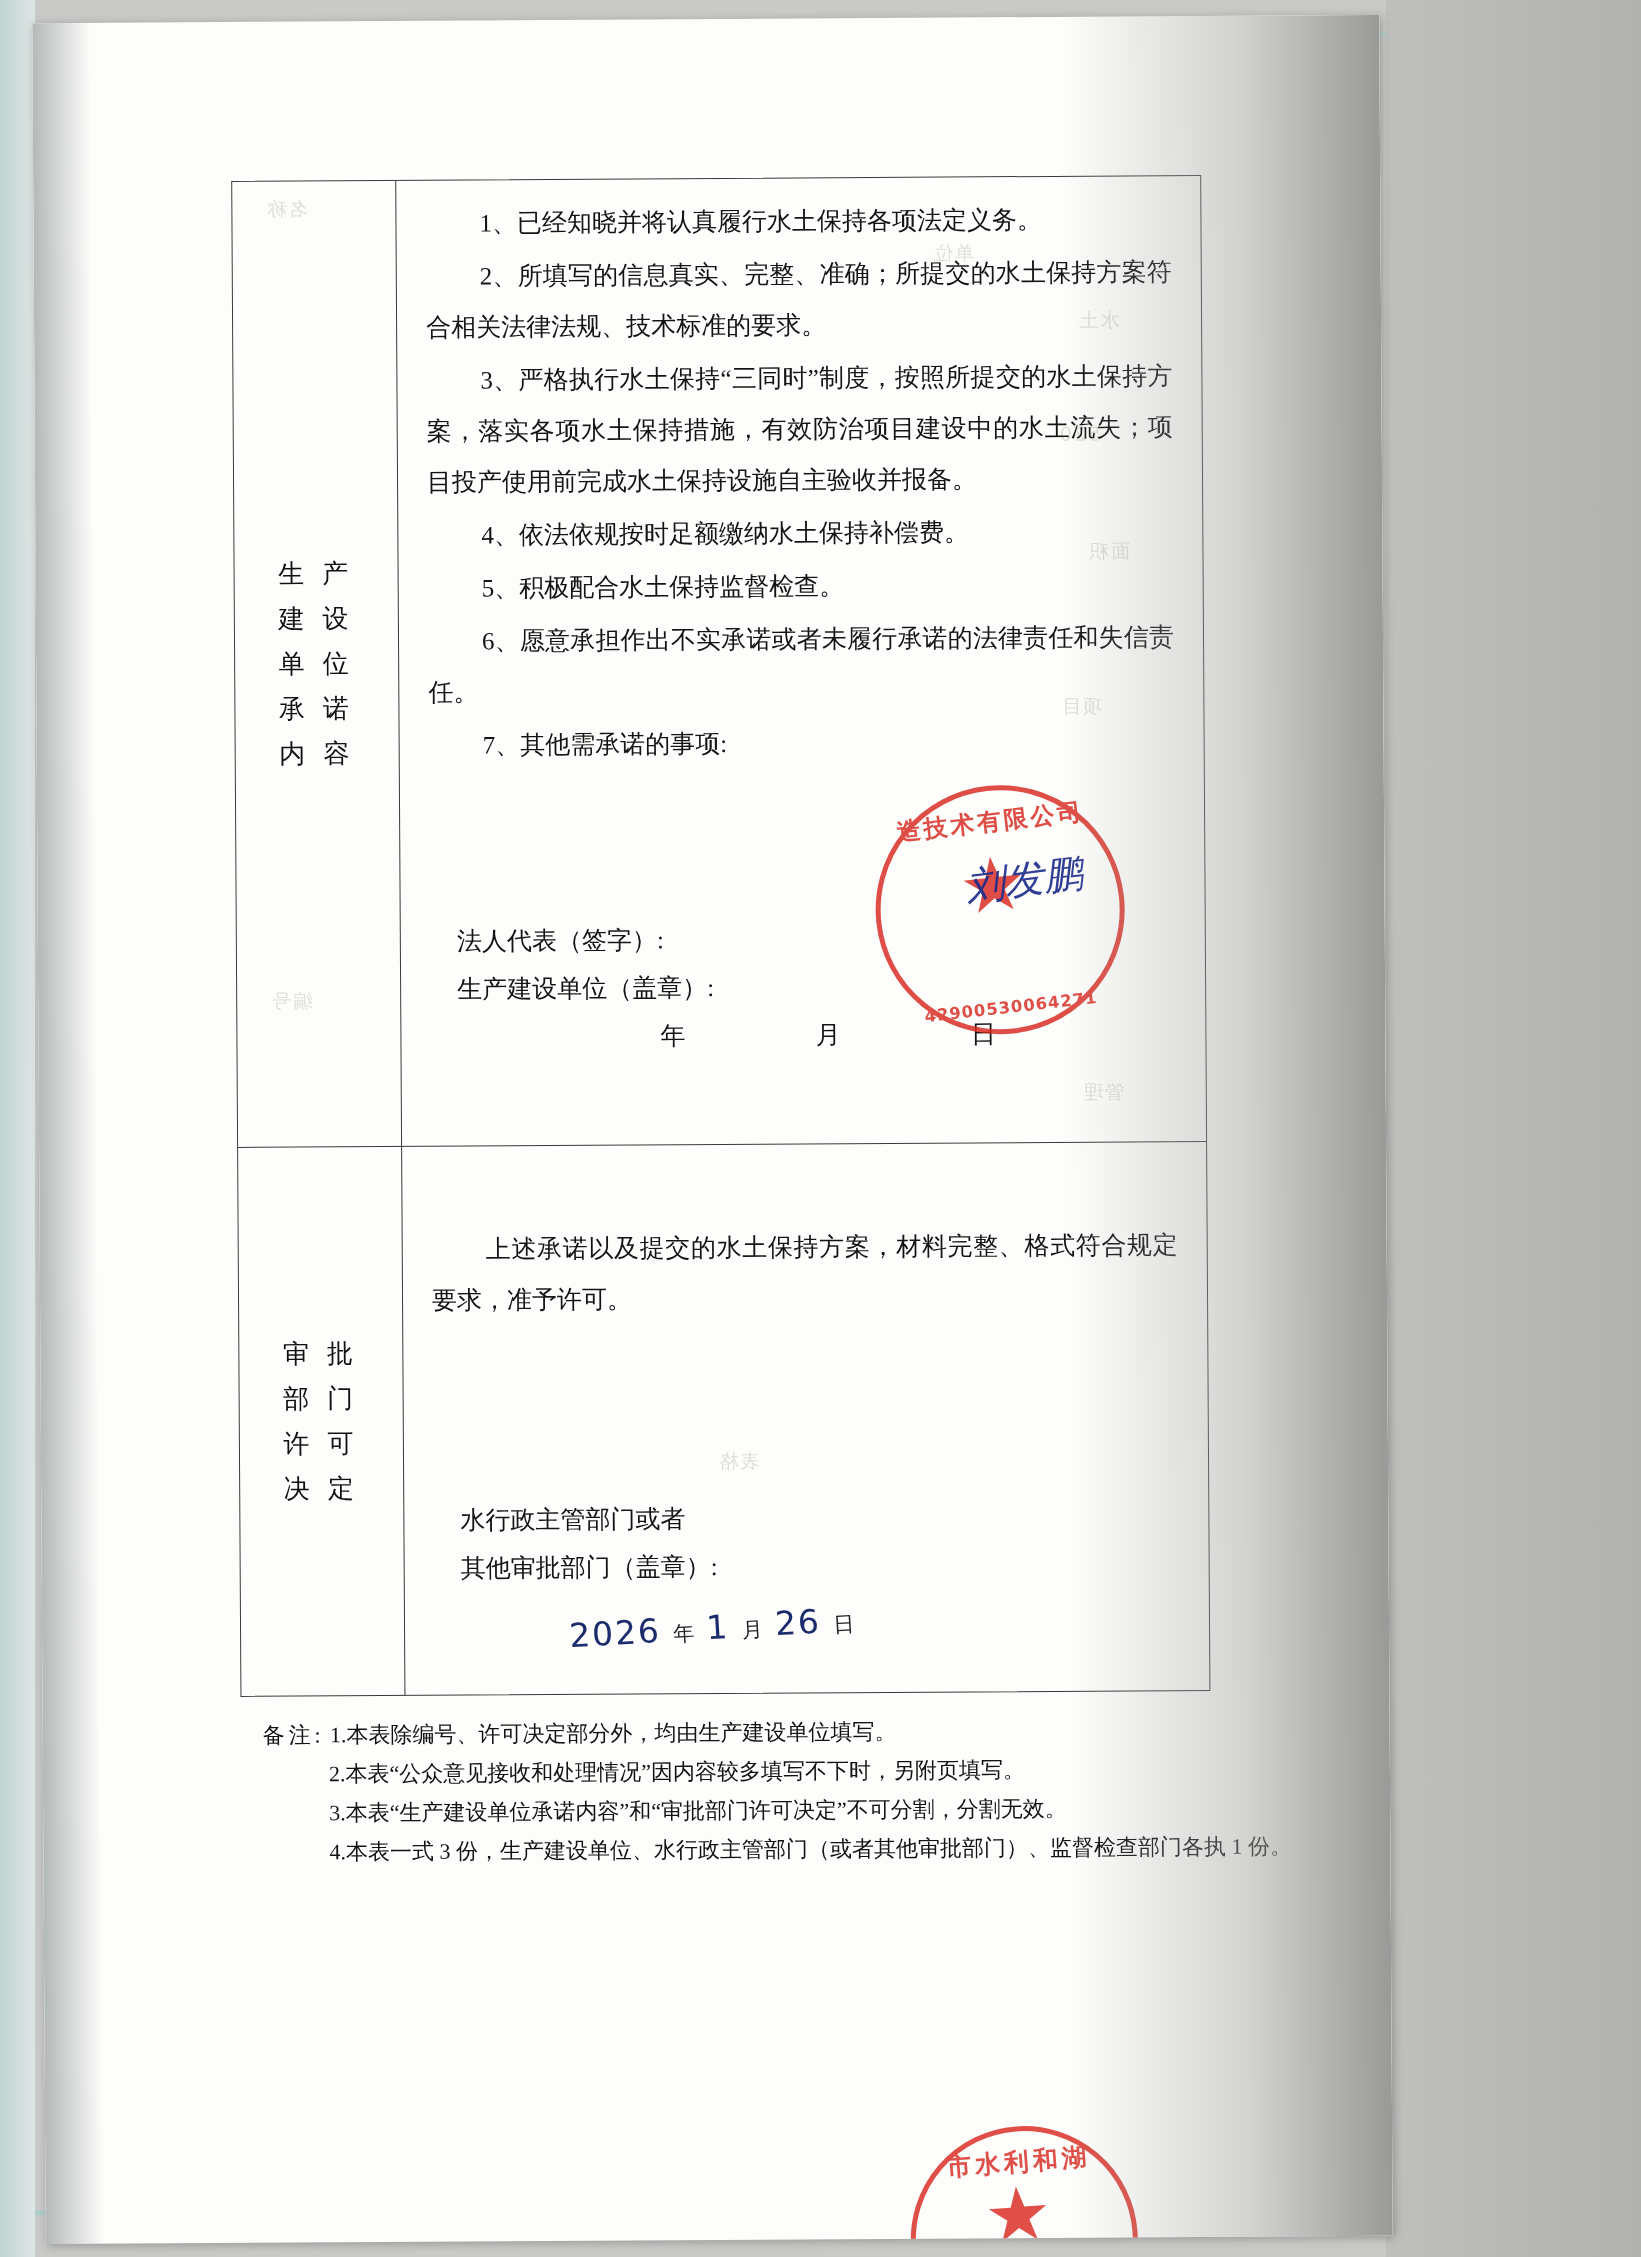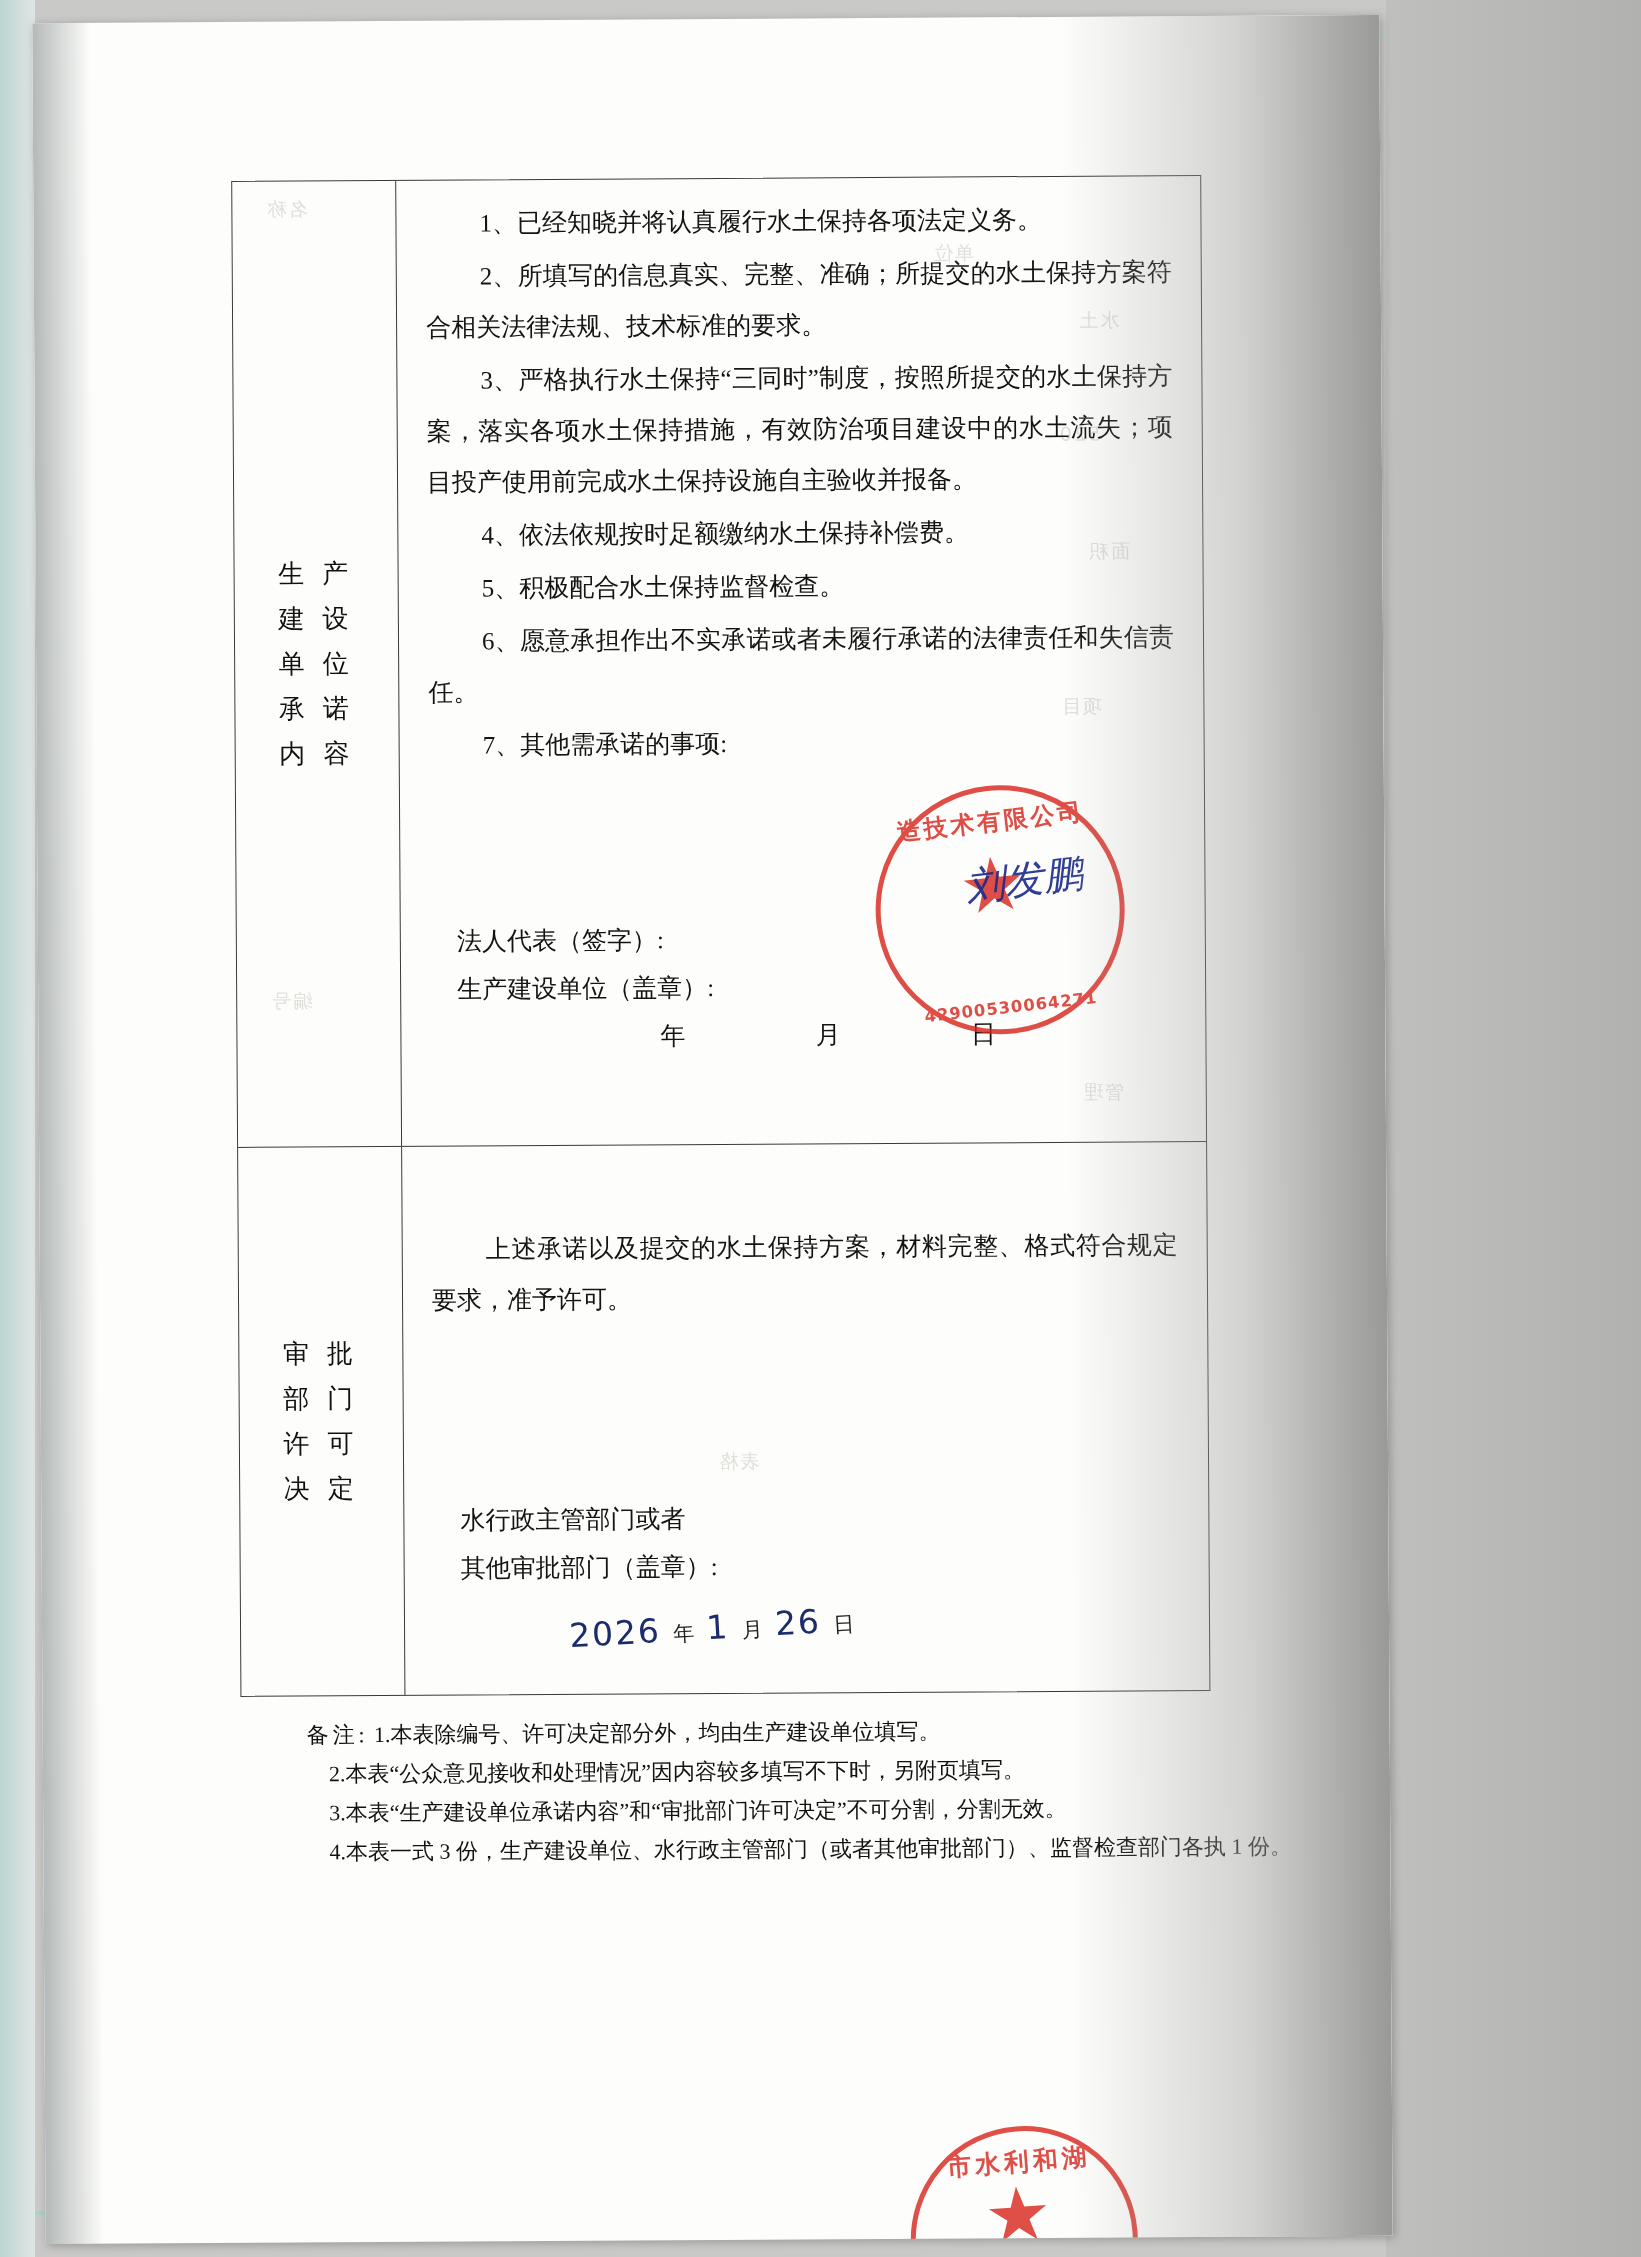--- a/index.html
+++ b/index.html
@@ -103,21 +103,21 @@
   #signature{
     position:absolute;left:565px;top:676px;font-size:39px;color:#1a2a8a;
     font-family:"DejaVu Serif", serif;font-style:italic;transform:rotate(-7deg);opacity:.9;
   }
 
   
   #notes{
     position:absolute;left:220px;top:1694px;width:1081px;color:#121212;
   }
   #notes .nline{font-size:22px;line-height:39px;white-space:nowrap;}
-  #notes .nlabel{letter-spacing:3.9px;margin-left:44px;}
+  #notes .nlabel{letter-spacing:3.9px;}
   #notes .indent{padding-left:66px;}
 </style>
 </head>
 <body>
 
 <div class="bedstrip" id="bed-left"></div>
 <div class="bedstrip" id="bed-topline"></div>
 <div class="bedstrip" id="bed-bottomline"></div>
 <div class="bedstrip" id="bed-right"></div>
 <div id="tape"></div>

